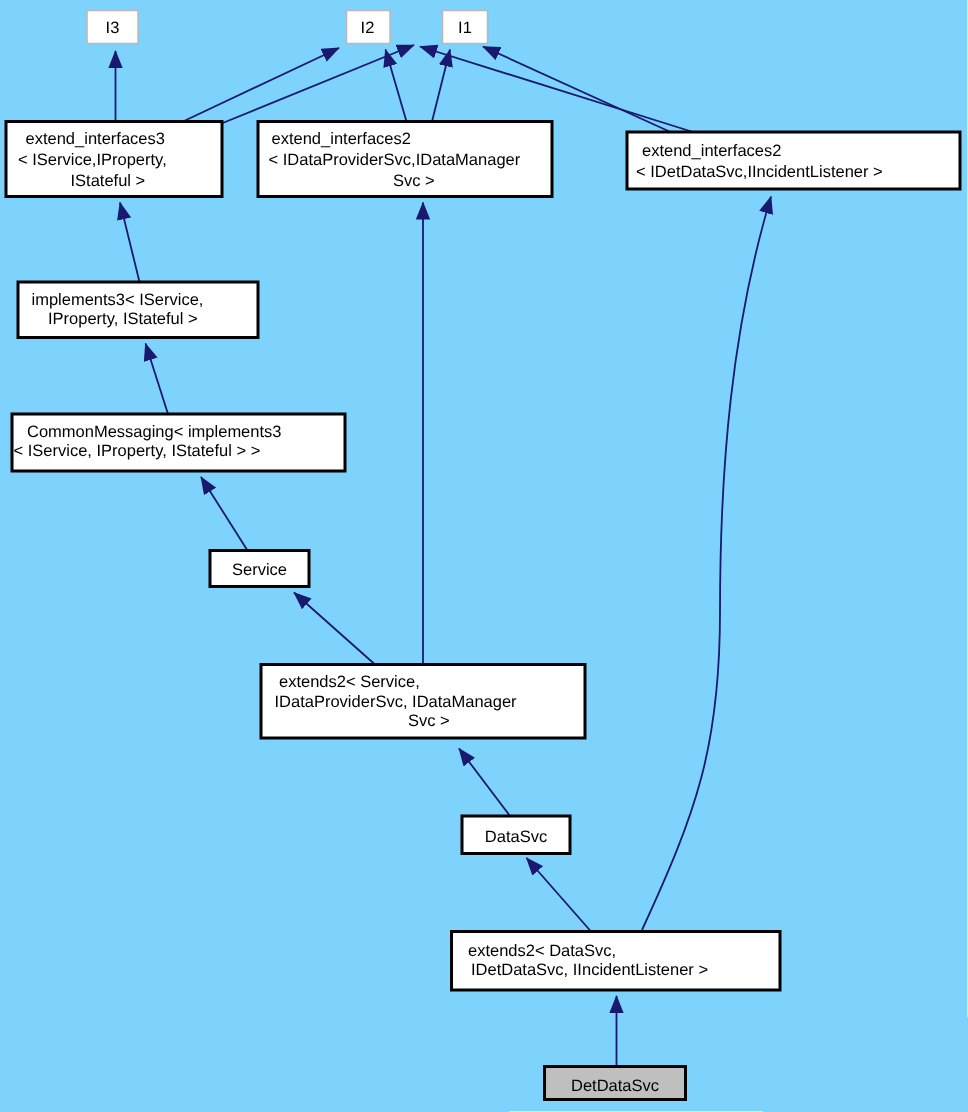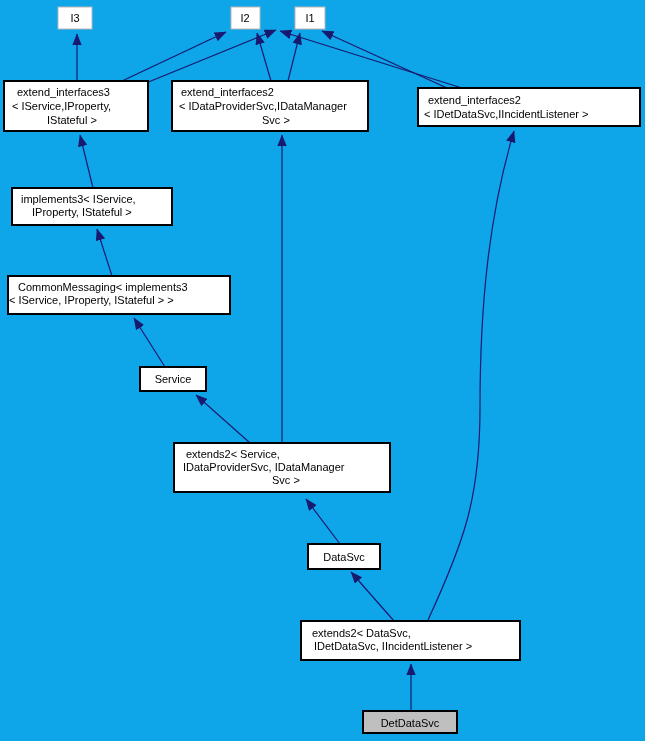--- a/index.html
+++ b/index.html
@@ -5,21 +5,21 @@
 <style>
   html, body {
     margin: 0;
     padding: 0;
     background: #ffffff;
   }
   .canvas {
     position: relative;
     width: 645px;
     height: 741px;
-    background: #0ea5e9;
+    background: #7dd3fc;
     font-family: "Liberation Sans", "DejaVu Sans", sans-serif;
   }
   svg { display: block; }
   .node-rect {
     fill: #ffffff;
     stroke: #000000;
     stroke-width: 2;
   }
   .node-rect--external {
     fill: #ffffff;

